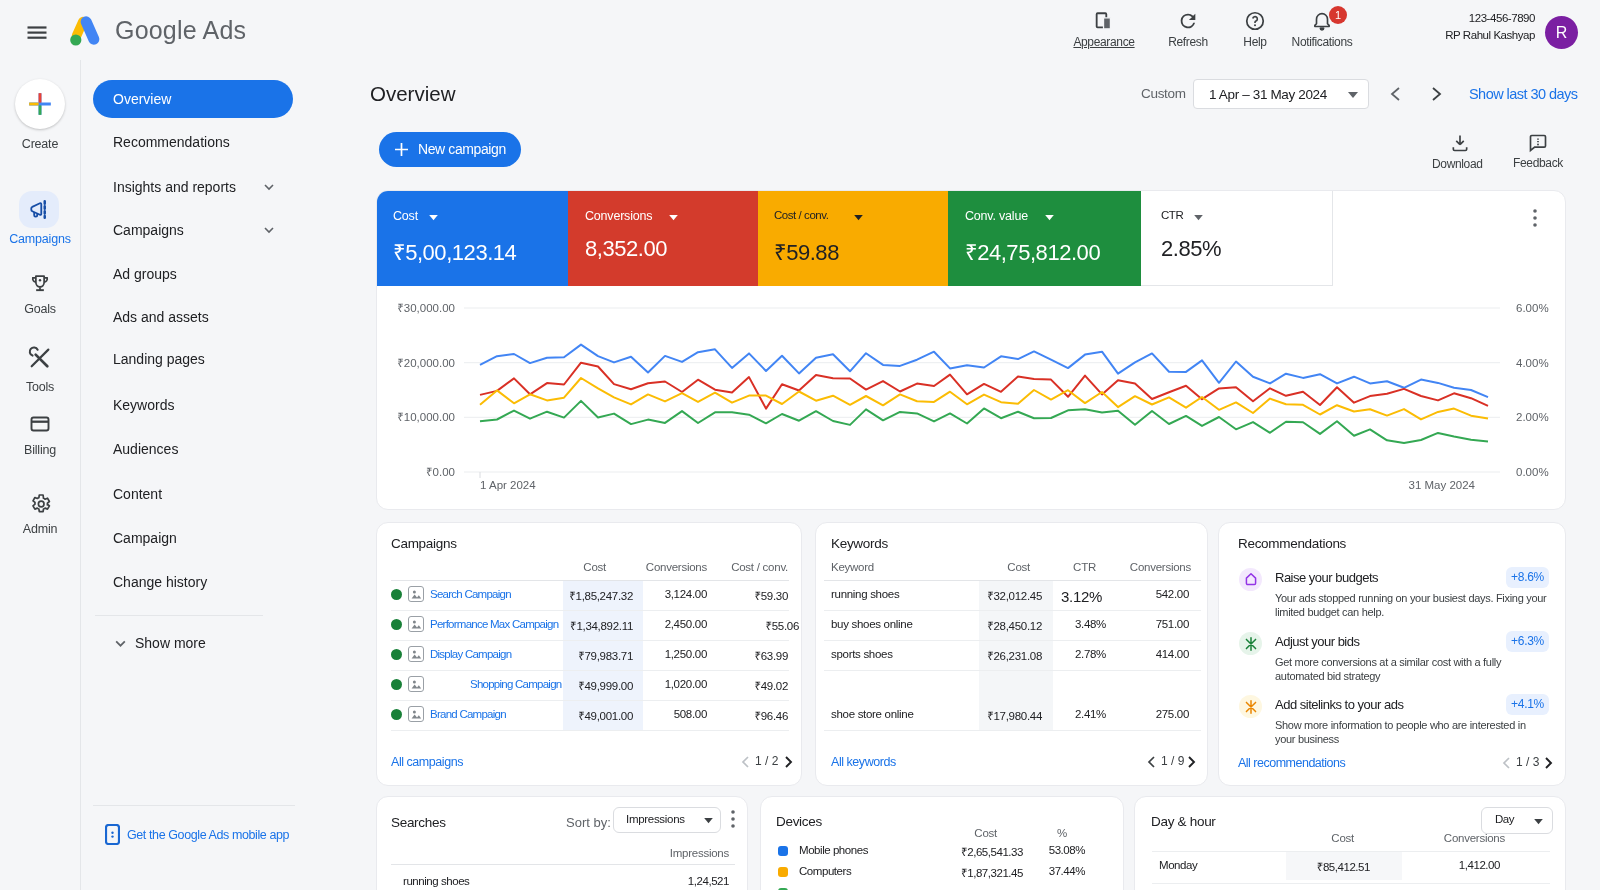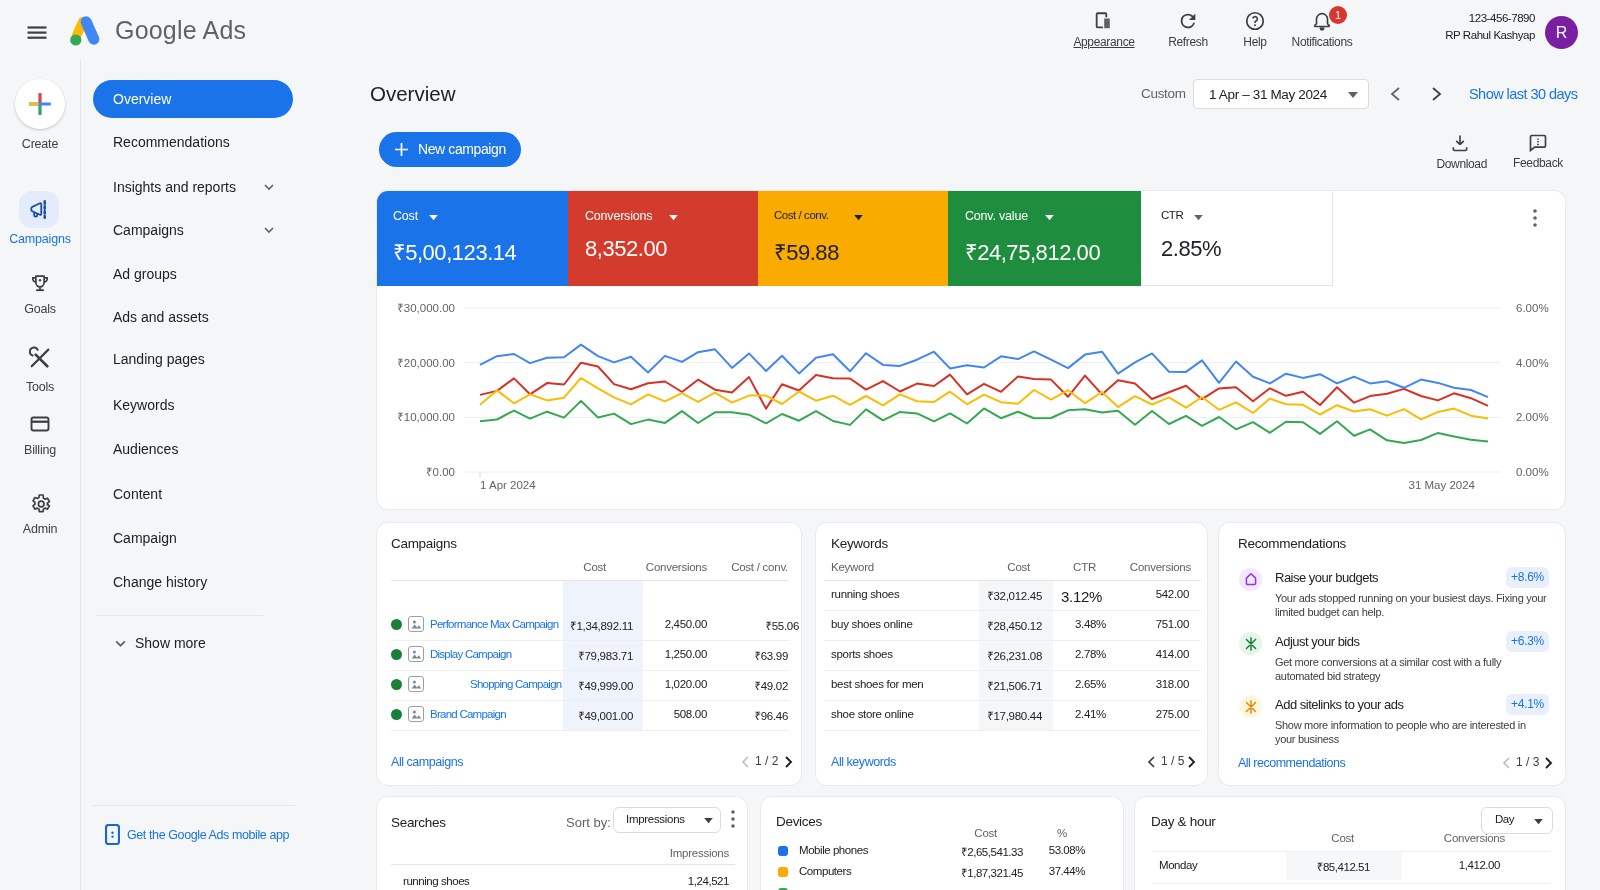--- a/index.html
+++ b/index.html
@@ -166,21 +166,21 @@
   </svg>
 <div class="abs" style="left:1469px;top:86px;font-size:14.5px;letter-spacing:-0.55px;color:#1a73e8;">Show last 30 days</div>
 
 <div class="abs" style="left:379px;top:132px;width:142px;height:35px;border-radius:18px;background:#1a73e8;">
   <svg class="abs" style="left:15px;top:10px;" width="15" height="15" viewBox="0 0 15 15">
       <path d="M7.5 1v13M1 7.5h13" stroke="#fff" stroke-width="1.7"></path>
     </svg>
   <div class="abs" style="left:39px;top:9px;font-size:14px;letter-spacing:-0.4px;color:#fff;">New campaign</div>
 </div>
 
-<div class="abs" style="left:1432px;top:133px;width:55px;text-align:right;">
+<div class="abs" style="left:1432px;top:133px;width:55px;text-align:left;">
   <svg style="margin:0 auto;" width="20" height="20" viewBox="0 0 24 24">
       <path d="M12 3v11m0 0l-4.5-4.5M12 14l4.5-4.5" fill="none" stroke="#3c4043" stroke-width="2"></path>
       <path d="M4 17v2.5a1.5 1.5 0 0 0 1.5 1.5h13a1.5 1.5 0 0 0 1.5-1.5V17" fill="none" stroke="#3c4043" stroke-width="2"></path>
     </svg>
   <div style="font-size:12px;letter-spacing:-0.35px;color:#3c4043;margin-top:4px;">Download</div>
 </div>
 <div class="abs" style="left:1510px;top:133px;width:56px;text-align:center;">
   <svg style="margin:0 auto;" width="20" height="20" viewBox="0 0 24 24">
       <path d="M3 4.5A1.5 1.5 0 0 1 4.5 3h15A1.5 1.5 0 0 1 21 4.5v11a1.5 1.5 0 0 1-1.5 1.5H8l-5 4z" fill="none" stroke="#3c4043" stroke-width="2"></path>
       <path d="M12 6.5v5" stroke="#3c4043" stroke-width="2" stroke-dasharray="1.6 1.4"></path>
@@ -261,20 +261,34 @@
   <polyline points="104,135.2 121,133.5 138,124.6 154,132.7 171,125.7 188,131.6 205,114.9 222,131.5 238,127.6 255,138.1 272,133.6 289,136.9 306,125.1 322,137.0 339,126.3 356,126.3 373,128.7 390,137.3 406,128.0 423,134.7 440,125.2 457,135.0 474,138.9 490,123.4 507,134.3 524,125.9 541,127.4 558,135.4 574,127.4 591,137.5 608,122.4 625,132.2 642,125.7 658,132.2 675,132.0 692,124.3 709,123.2 726,126.4 742,124.7 759,138.8 776,125.0 793,138.0 810,129.9 826,139.9 843,131.0 860,143.3 877,136.1 894,146.8 910,135.8 927,136.2 944,147.9 961,135.3 978,149.8 994,143.4 1011,154.3 1028,157.0 1045,154.0 1062,146.9 1078,150.5 1095,153.7 1112,155.4" fill="none" stroke="#34a853" stroke-width="2" stroke-linejoin="round"></polyline>
 </svg>
 
 <div class="card" style="left:376px;top:522px;width:426px;height:264px;">
   <div class="abs" style="left:14px;top:13px;font-size:13.5px;letter-spacing:-0.3px;color:#202124;">Campaigns</div>
   <div class="abs" style="left:186px;top:58px;width:80px;height:150px;background:#eef3fc;"></div>
   <div class="abs gray" style="left:149px;top:38px;width:80px;text-align:right;font-size:11.5px;letter-spacing:-0.25px;">Cost</div>
   <div class="abs gray" style="left:256px;top:38px;width:74px;text-align:right;font-size:11.5px;letter-spacing:-0.25px;">Conversions</div>
   <div class="abs gray" style="left:330px;top:38px;width:81px;text-align:right;font-size:11.5px;letter-spacing:-0.25px;">Cost / conv.</div>
   <div class="abs" style="left:14px;top:57px;width:398px;border-top:1px solid #e3e5e8;"></div>
+  <div class="abs" style="left:0;top:58px;width:426px;height:30px;">
+    <div class="abs" style="left:14px;top:8px;width:11px;height:11px;border-radius:50%;background:#188038;"></div>
+    <div class="abs" style="left:31px;top:5px;width:16px;height:16px;border:1px solid #9aa0a6;border-radius:3px;background:#fff;">
+        <svg width="15" height="15" viewBox="0 0 15 15">
+          <circle cx="5.4" cy="5" r="1.5" fill="#80868b"></circle>
+          <path d="M2.6 11.4l3-3.8 2.4 2.8 1.8-2.2 2.4 3.2z" fill="#80868b"></path>
+        </svg>
+      </div>
+    <div class="abs link" style="left:53px;top:7px;font-size:11.5px;letter-spacing:-0.75px;">Search Campaign</div>
+    <div class="abs" style="left:176px;top:7px;width:80px;text-align:right;font-size:11.5px;letter-spacing:-0.3px;color:#202124;">₹1,85,247.32</div>
+    <div class="abs" style="left:256px;top:7px;width:74px;text-align:right;font-size:11.5px;letter-spacing:-0.3px;color:#202124;">3,124.00</div>
+    <div class="abs" style="left:330px;top:7px;width:81px;text-align:right;font-size:11.5px;letter-spacing:-0.3px;color:#202124;">₹59.30</div>
+    <div class="abs" style="left:14px;top:29px;width:398px;border-top:1px solid #eceef0;"></div>
+  </div>
   <div class="abs" style="left:0;top:88px;width:426px;height:30px;">
     <div class="abs" style="left:14px;top:8px;width:11px;height:11px;border-radius:50%;background:#188038;"></div>
     <div class="abs" style="left:31px;top:5px;width:16px;height:16px;border:1px solid #9aa0a6;border-radius:3px;background:#fff;">
         <svg width="15" height="15" viewBox="0 0 15 15">
           <circle cx="5.4" cy="5" r="1.5" fill="#80868b"></circle>
           <path d="M2.6 11.4l3-3.8 2.4 2.8 1.8-2.2 2.4 3.2z" fill="#80868b"></path>
         </svg>
       </div>
     <div class="abs link" style="left:53px;top:7px;font-size:11.5px;letter-spacing:-0.75px;">Performance Max Campaign</div>
     <div class="abs" style="left:176px;top:7px;width:80px;text-align:right;font-size:11.5px;letter-spacing:-0.3px;color:#202124;">₹1,34,892.11</div>
@@ -356,39 +370,32 @@
     <div class="abs" style="left:293px;top:7px;width:80px;text-align:right;font-size:11.5px;letter-spacing:-0.3px;color:#202124;">751.00</div>
     <div class="abs" style="left:8px;top:29px;width:377px;border-top:1px solid #eceef0;"></div>
   </div>
   <div class="abs" style="left:0;top:118px;width:393px;height:30px;">
     <div class="abs" style="left:15px;top:7px;font-size:11.5px;letter-spacing:-0.3px;color:#202124;">sports shoes</div>
     <div class="abs" style="left:150px;top:7px;width:76px;text-align:right;font-size:11.5px;letter-spacing:-0.3px;color:#202124;">₹26,231.08</div>
     <div class="abs" style="left:245px;top:7px;width:45px;text-align:right;font-size:11.5px;letter-spacing:-0.3px;color:#202124;">2.78%</div>
     <div class="abs" style="left:293px;top:7px;width:80px;text-align:right;font-size:11.5px;letter-spacing:-0.3px;color:#202124;">414.00</div>
     <div class="abs" style="left:8px;top:29px;width:377px;border-top:1px solid #eceef0;"></div>
   </div>
-  <div class="abs" style="left:0;top:148px;width:393px;height:30px;">
-    <div class="abs" style="left:15px;top:7px;font-size:11.5px;letter-spacing:-0.3px;color:#202124;">best shoes for men</div>
-    <div class="abs" style="left:150px;top:7px;width:76px;text-align:right;font-size:11.5px;letter-spacing:-0.3px;color:#202124;">₹21,506.71</div>
-    <div class="abs" style="left:245px;top:7px;width:45px;text-align:right;font-size:11.5px;letter-spacing:-0.3px;color:#202124;">2.65%</div>
-    <div class="abs" style="left:293px;top:7px;width:80px;text-align:right;font-size:11.5px;letter-spacing:-0.3px;color:#202124;">318.00</div>
-    <div class="abs" style="left:8px;top:29px;width:377px;border-top:1px solid #eceef0;"></div>
-  </div>
   <div class="abs" style="left:0;top:178px;width:393px;height:30px;">
     <div class="abs" style="left:15px;top:7px;font-size:11.5px;letter-spacing:-0.3px;color:#202124;">shoe store online</div>
     <div class="abs" style="left:150px;top:7px;width:76px;text-align:right;font-size:11.5px;letter-spacing:-0.3px;color:#202124;">₹17,980.44</div>
     <div class="abs" style="left:245px;top:7px;width:45px;text-align:right;font-size:11.5px;letter-spacing:-0.3px;color:#202124;">2.41%</div>
     <div class="abs" style="left:293px;top:7px;width:80px;text-align:right;font-size:11.5px;letter-spacing:-0.3px;color:#202124;">275.00</div>
     <div class="abs" style="left:8px;top:29px;width:377px;border-top:1px solid #eceef0;"></div>
   </div>
   <div class="abs link" style="left:15px;top:232px;font-size:12.5px;letter-spacing:-0.45px;">All keywords</div>
   <svg class="abs" style="left:331px;top:233px;" width="9" height="12" viewBox="0 0 9 12">
       <path d="M7 1L2 6l5 5" fill="none" stroke="#3c4043" stroke-width="1.7"></path>
     </svg>
-  <div class="abs" style="left:345px;top:231px;font-size:12px;color:#3c4043;">1 / 5</div>
+  <div class="abs" style="left:345px;top:231px;font-size:12px;color:#3c4043;">1 / 9</div>
   <svg class="abs" style="left:371px;top:233px;" width="9" height="12" viewBox="0 0 9 12">
       <path d="M2 1l5 5-5 5" fill="none" stroke="#202124" stroke-width="1.9"></path>
     </svg>
 </div>
 
 <div class="card" style="left:1218px;top:522px;width:348px;height:264px;">
   <div class="abs" style="left:19px;top:13px;font-size:13.5px;letter-spacing:-0.3px;color:#202124;">Recommendations</div>
   <div class="abs" style="left:0;top:43px;width:348px;">
     <div class="abs" style="left:20px;top:2px;width:23px;height:23px;border-radius:50%;background:#f3e8fd;">
         <svg style="margin:1.5px;" width="20" height="20" viewBox="0 0 24 24">

